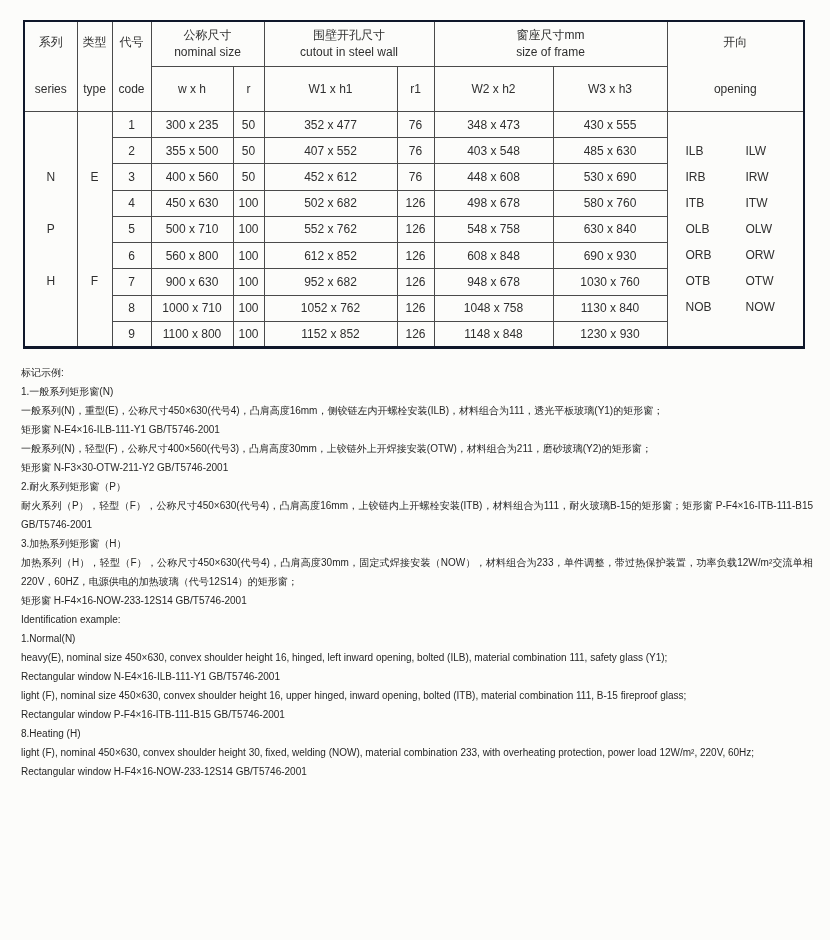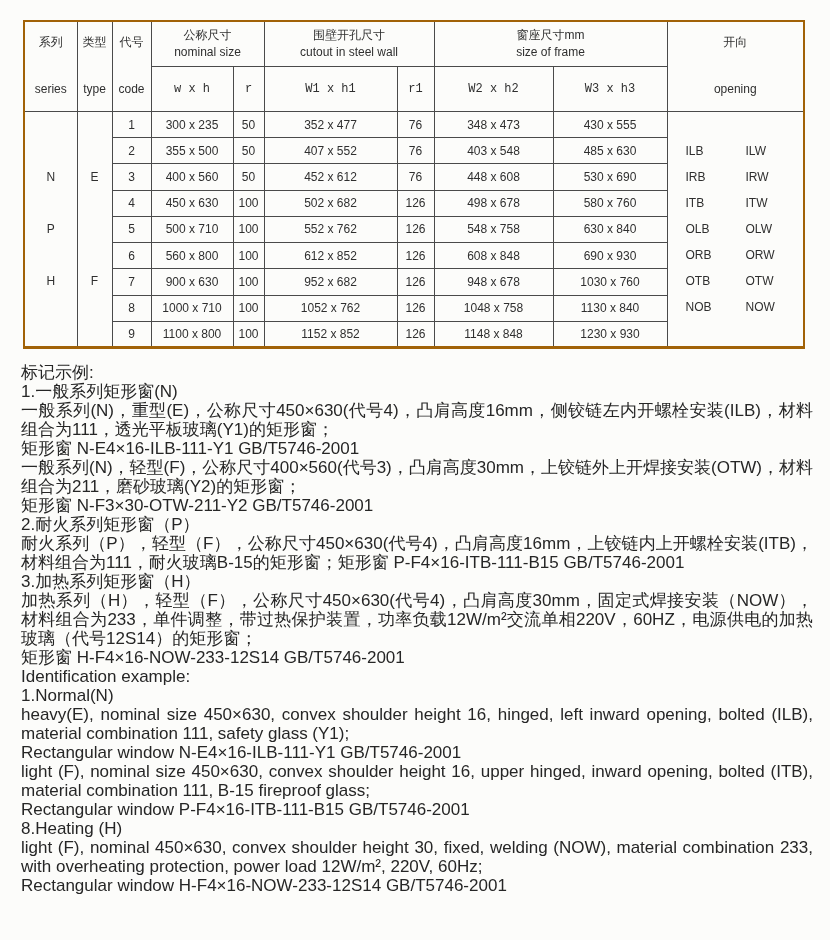--- a/index.html
+++ b/index.html
@@ -21,28 +21,28 @@
     font-size:12px;
     color:#2f2f2f;
   }
   table.spec th,table.spec td{
     border:1px solid #4a4a4a;
     padding:0;
     text-align:center;
     vertical-align:middle;
     font-weight:normal;
   }
-  table.spec{border:2px solid #a16207;}
+  table.spec{border:2px solid #0f172a;}
   table.spec{border-bottom-width:3px;}
   col.c-series{width:53px;} col.c-type{width:35px;} col.c-code{width:39px;}
   col.c-wh{width:82px;} col.c-r{width:31px;} col.c-w1h1{width:133px;}
   col.c-r1{width:37px;} col.c-w2h2{width:119px;} col.c-w3h3{width:114px;}
   col.c-open{width:137px;}
   tr.hdr1 th{height:44px;}
-  tr.hdr2 th{height:44px;font-family:Liberation Mono, monospace;}
+  tr.hdr2 th{height:44px;}
   tbody tr{height:26px;}
   .two-line{line-height:17px;margin-top:8px;}
   .span-head{
     height:100%;display:flex;flex-direction:column;
     justify-content:space-between;box-sizing:border-box;
     padding:13px 0 14px 0;line-height:15px;
   }
   .vcell{
     height:234px;display:flex;flex-direction:column;
     justify-content:space-between;box-sizing:border-box;
@@ -52,21 +52,21 @@
     height:234px;display:flex;flex-direction:column;
     justify-content:space-between;box-sizing:border-box;
     padding:31px 0 31px 18px;
   }
   .openrow{display:flex;line-height:16px;}
   .openrow .o1{width:60px;text-align:left;}
   .openrow .o2{text-align:left;}
   
   .notes{
     position:absolute;left:21px;top:363px;width:792px;
-    font-size:17px;line-height:19px;
+    font-size:10px;line-height:19px;
     text-align:justify;
     color:#262626;
   }
   .notes .nline{min-height:19px;}
 </style>
 </head>
 <body>
 
 <div class="doc">
 

